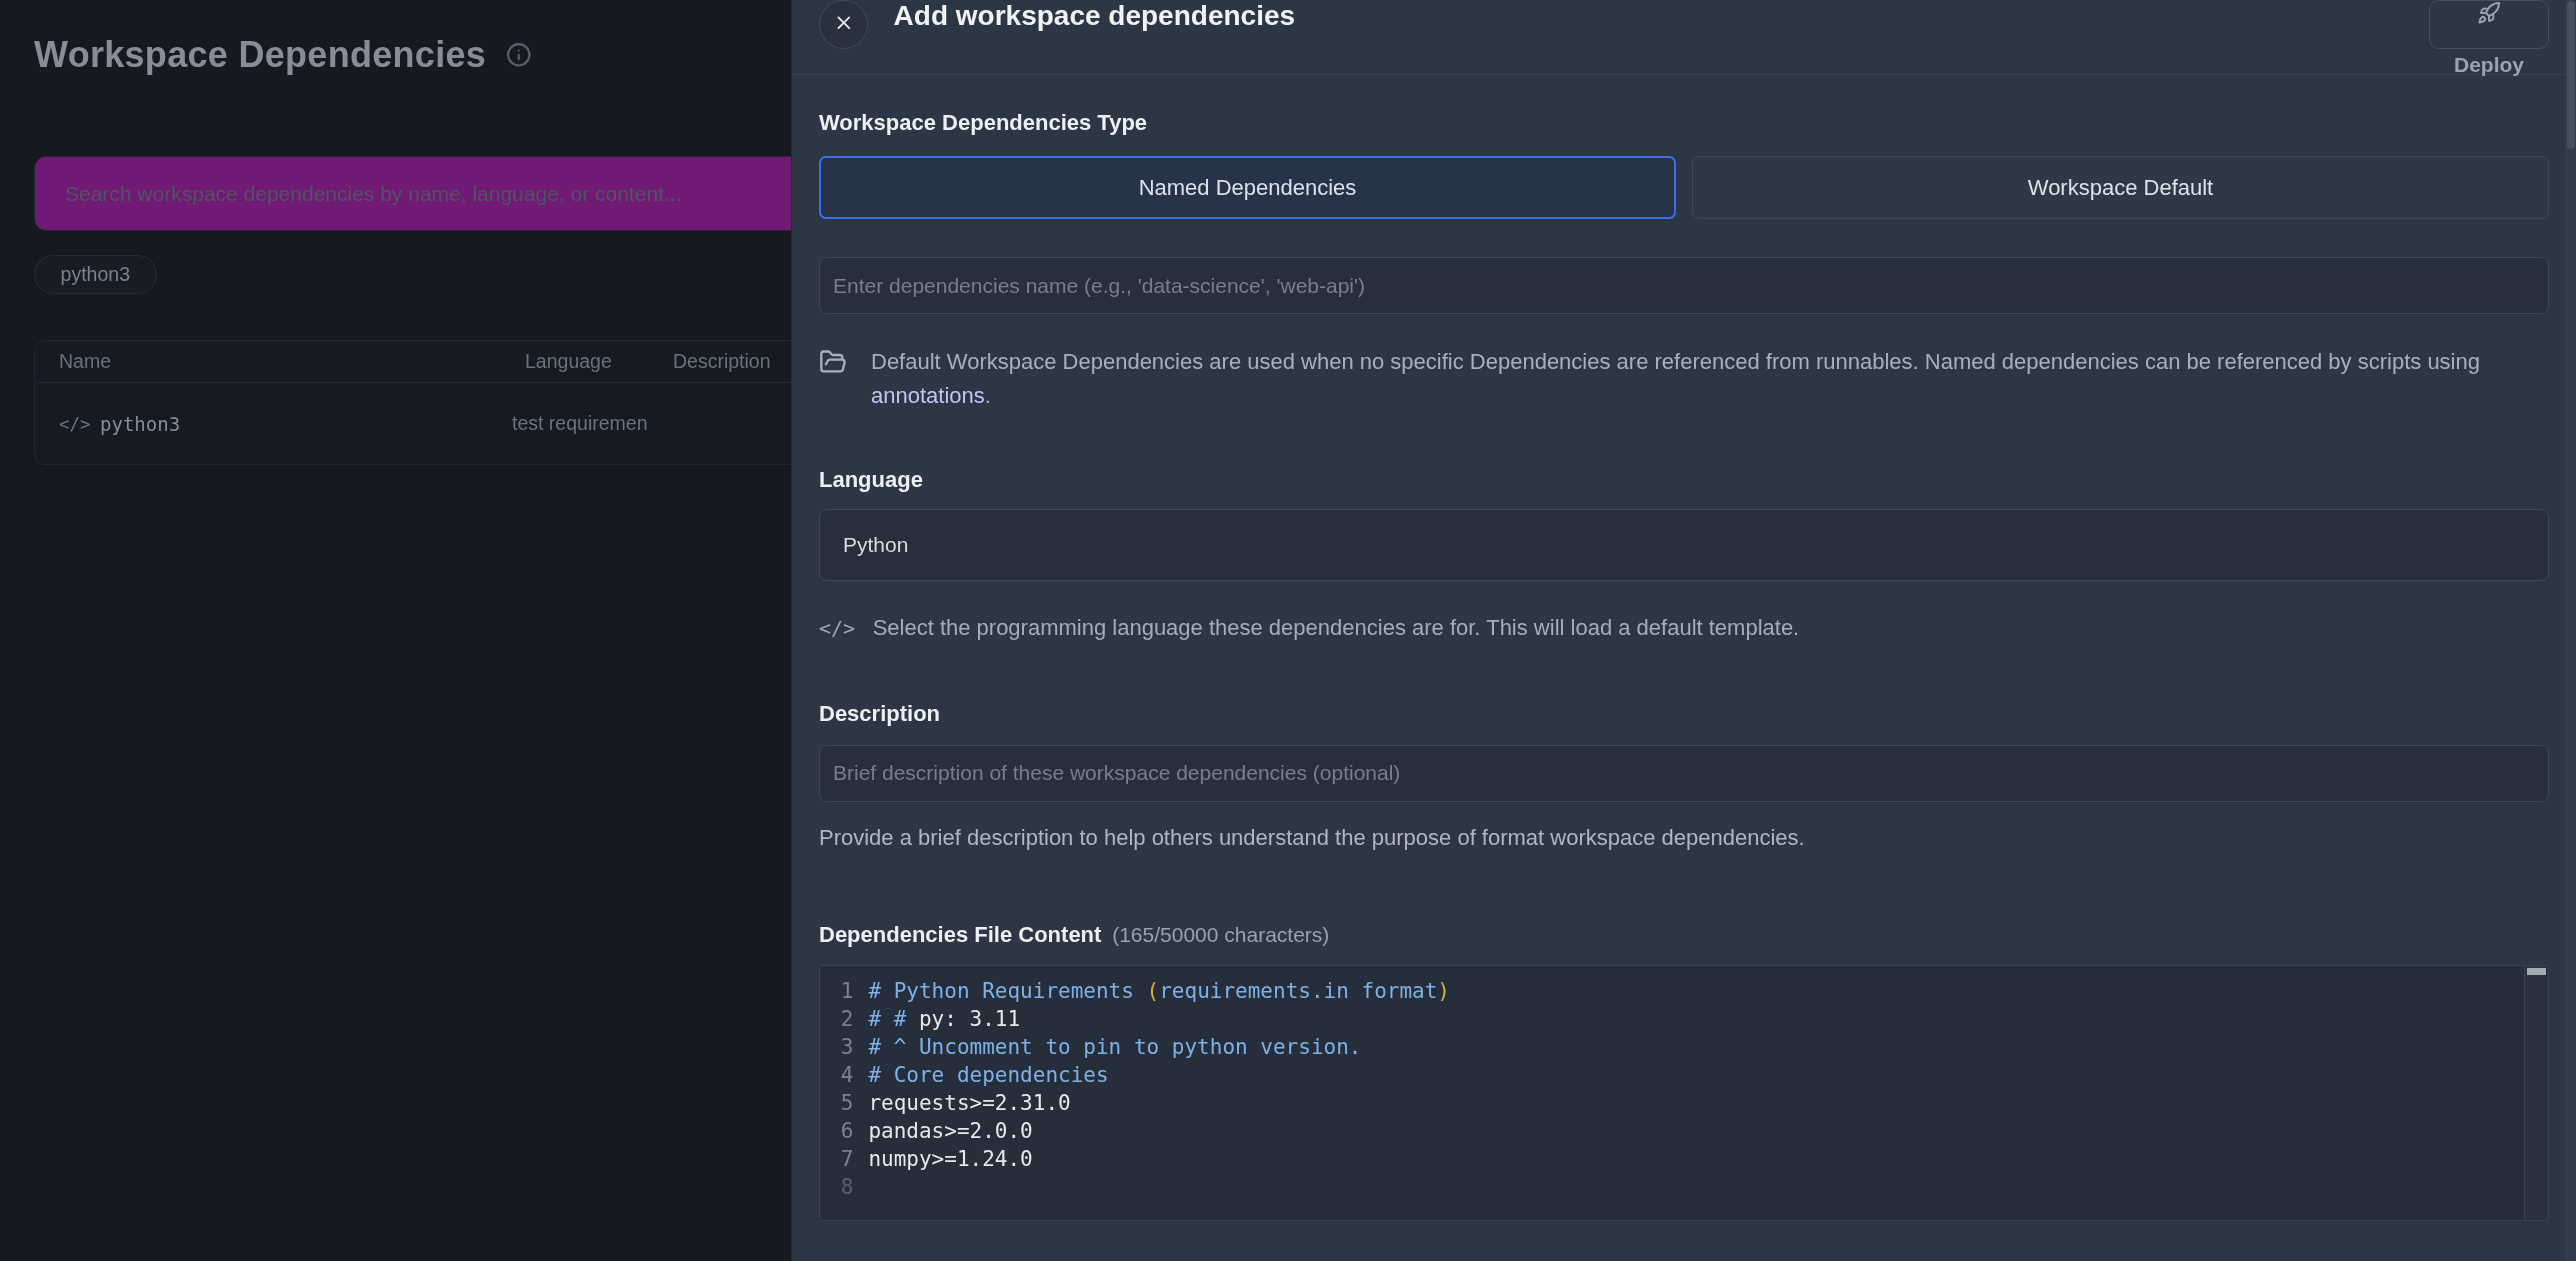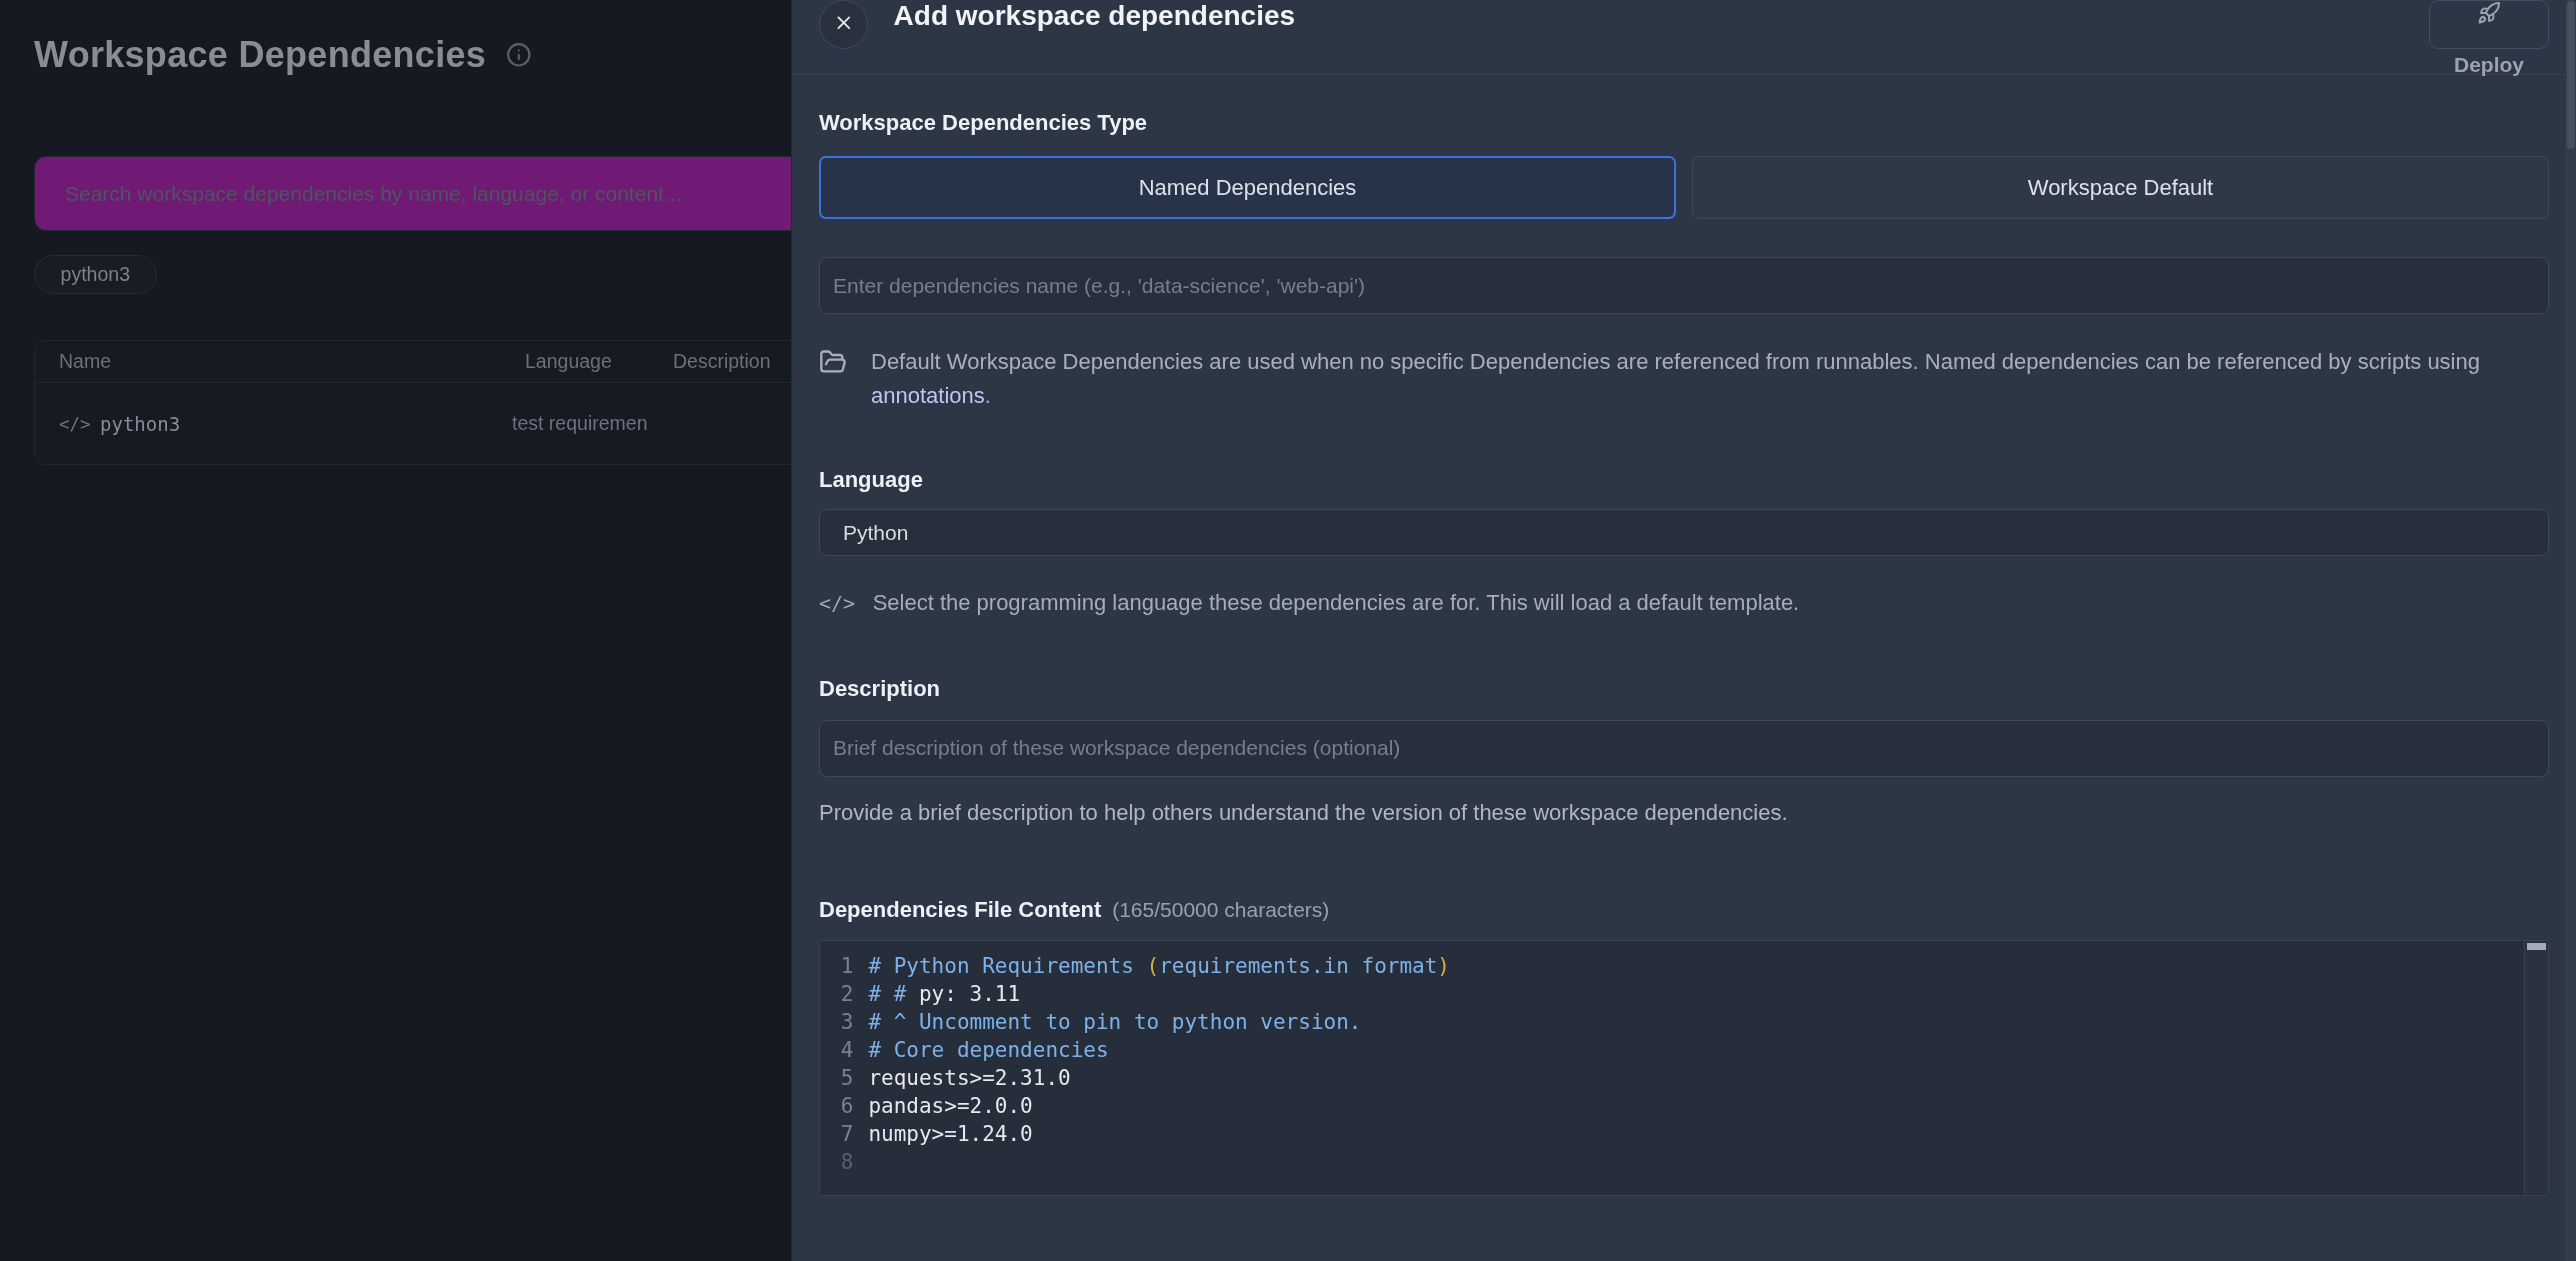--- a/index.html
+++ b/index.html
@@ -64,21 +64,21 @@
     font-size:21px; padding:0 13px; font-family:"Liberation Sans", sans-serif; }
   .drawer-input::placeholder { color:#767e8c; }
   .inp-name { margin-top:38px; }
 
   .info-row { margin-top:31px; display:flex; gap:24px; align-items:flex-start;
     color:#a9b0bc; font-size:22px; line-height:34px; }
   .folder-icon { color:#a9b0bc; flex:0 0 auto; margin-top:3.4px; }
   .info-link { color:var(--link,#bfc6f4); text-decoration:none; }
 
   .lbl-language { margin-top:53px; }
-  .select-box { margin-top:16px; height:47px; background:#272f3d; border:1.3px solid #3c485c;
+  .select-box { margin-top:16px; height:72px; background:#272f3d; border:1.3px solid #3c485c;
     border-radius:8px; display:flex; align-items:center; padding:0 23px;
     color:#d9dde4; font-size:21px; cursor:pointer; }
 
   .helper-row { margin-top:32px; display:flex; align-items:center; gap:17.5px;
     color:#a6adb9; font-size:22px; line-height:30px; }
   .helper-code-glyph { color:#9fa7b3; font-family:"DejaVu Sans Mono", monospace; font-size:20px; }
 
   .lbl-description { margin-top:57px; }
   .inp-desc { margin-top:17.5px; }
   .helper-text { margin-top:21.6px; color:#b0b7c2; font-size:22px; line-height:30px; }
@@ -191,21 +191,21 @@
       <div class="select-box">
         <span>Python</span>
       </div>
       <div class="helper-row">
         <span class="helper-code-glyph">&lt;/&gt;</span>
         <span>Select the programming language these dependencies are for. This will load a default template.</span>
       </div>
 
       <div class="section-label lbl-description">Description</div>
       <input class="drawer-input inp-desc" placeholder="Brief description of these workspace dependencies (optional)" style="">
-      <div class="helper-text">Provide a brief description to help others understand the version of these workspace dependencies.</div>
+      <div class="helper-text">Provide a brief description to help others understand the purpose of format workspace dependencies.</div>
 
       <div class="content-label-row">
         <span class="section-label">Dependencies File Content</span>
         <span class="char-counter">(165/50000 characters)</span>
       </div>
 
       <div class="editor">
         <div class="editor-inner" id="editor-lines">
             <div class="code-line"><span class="ln">1</span><span class="tok-c"># Python Requirements </span><span class="tok-y">(</span><span class="tok-c">requirements.in format</span><span class="tok-y">)</span></div>
             <div class="code-line"><span class="ln">2</span><span class="tok-c"># # </span><span class="tok-p">py: 3.11</span></div>

